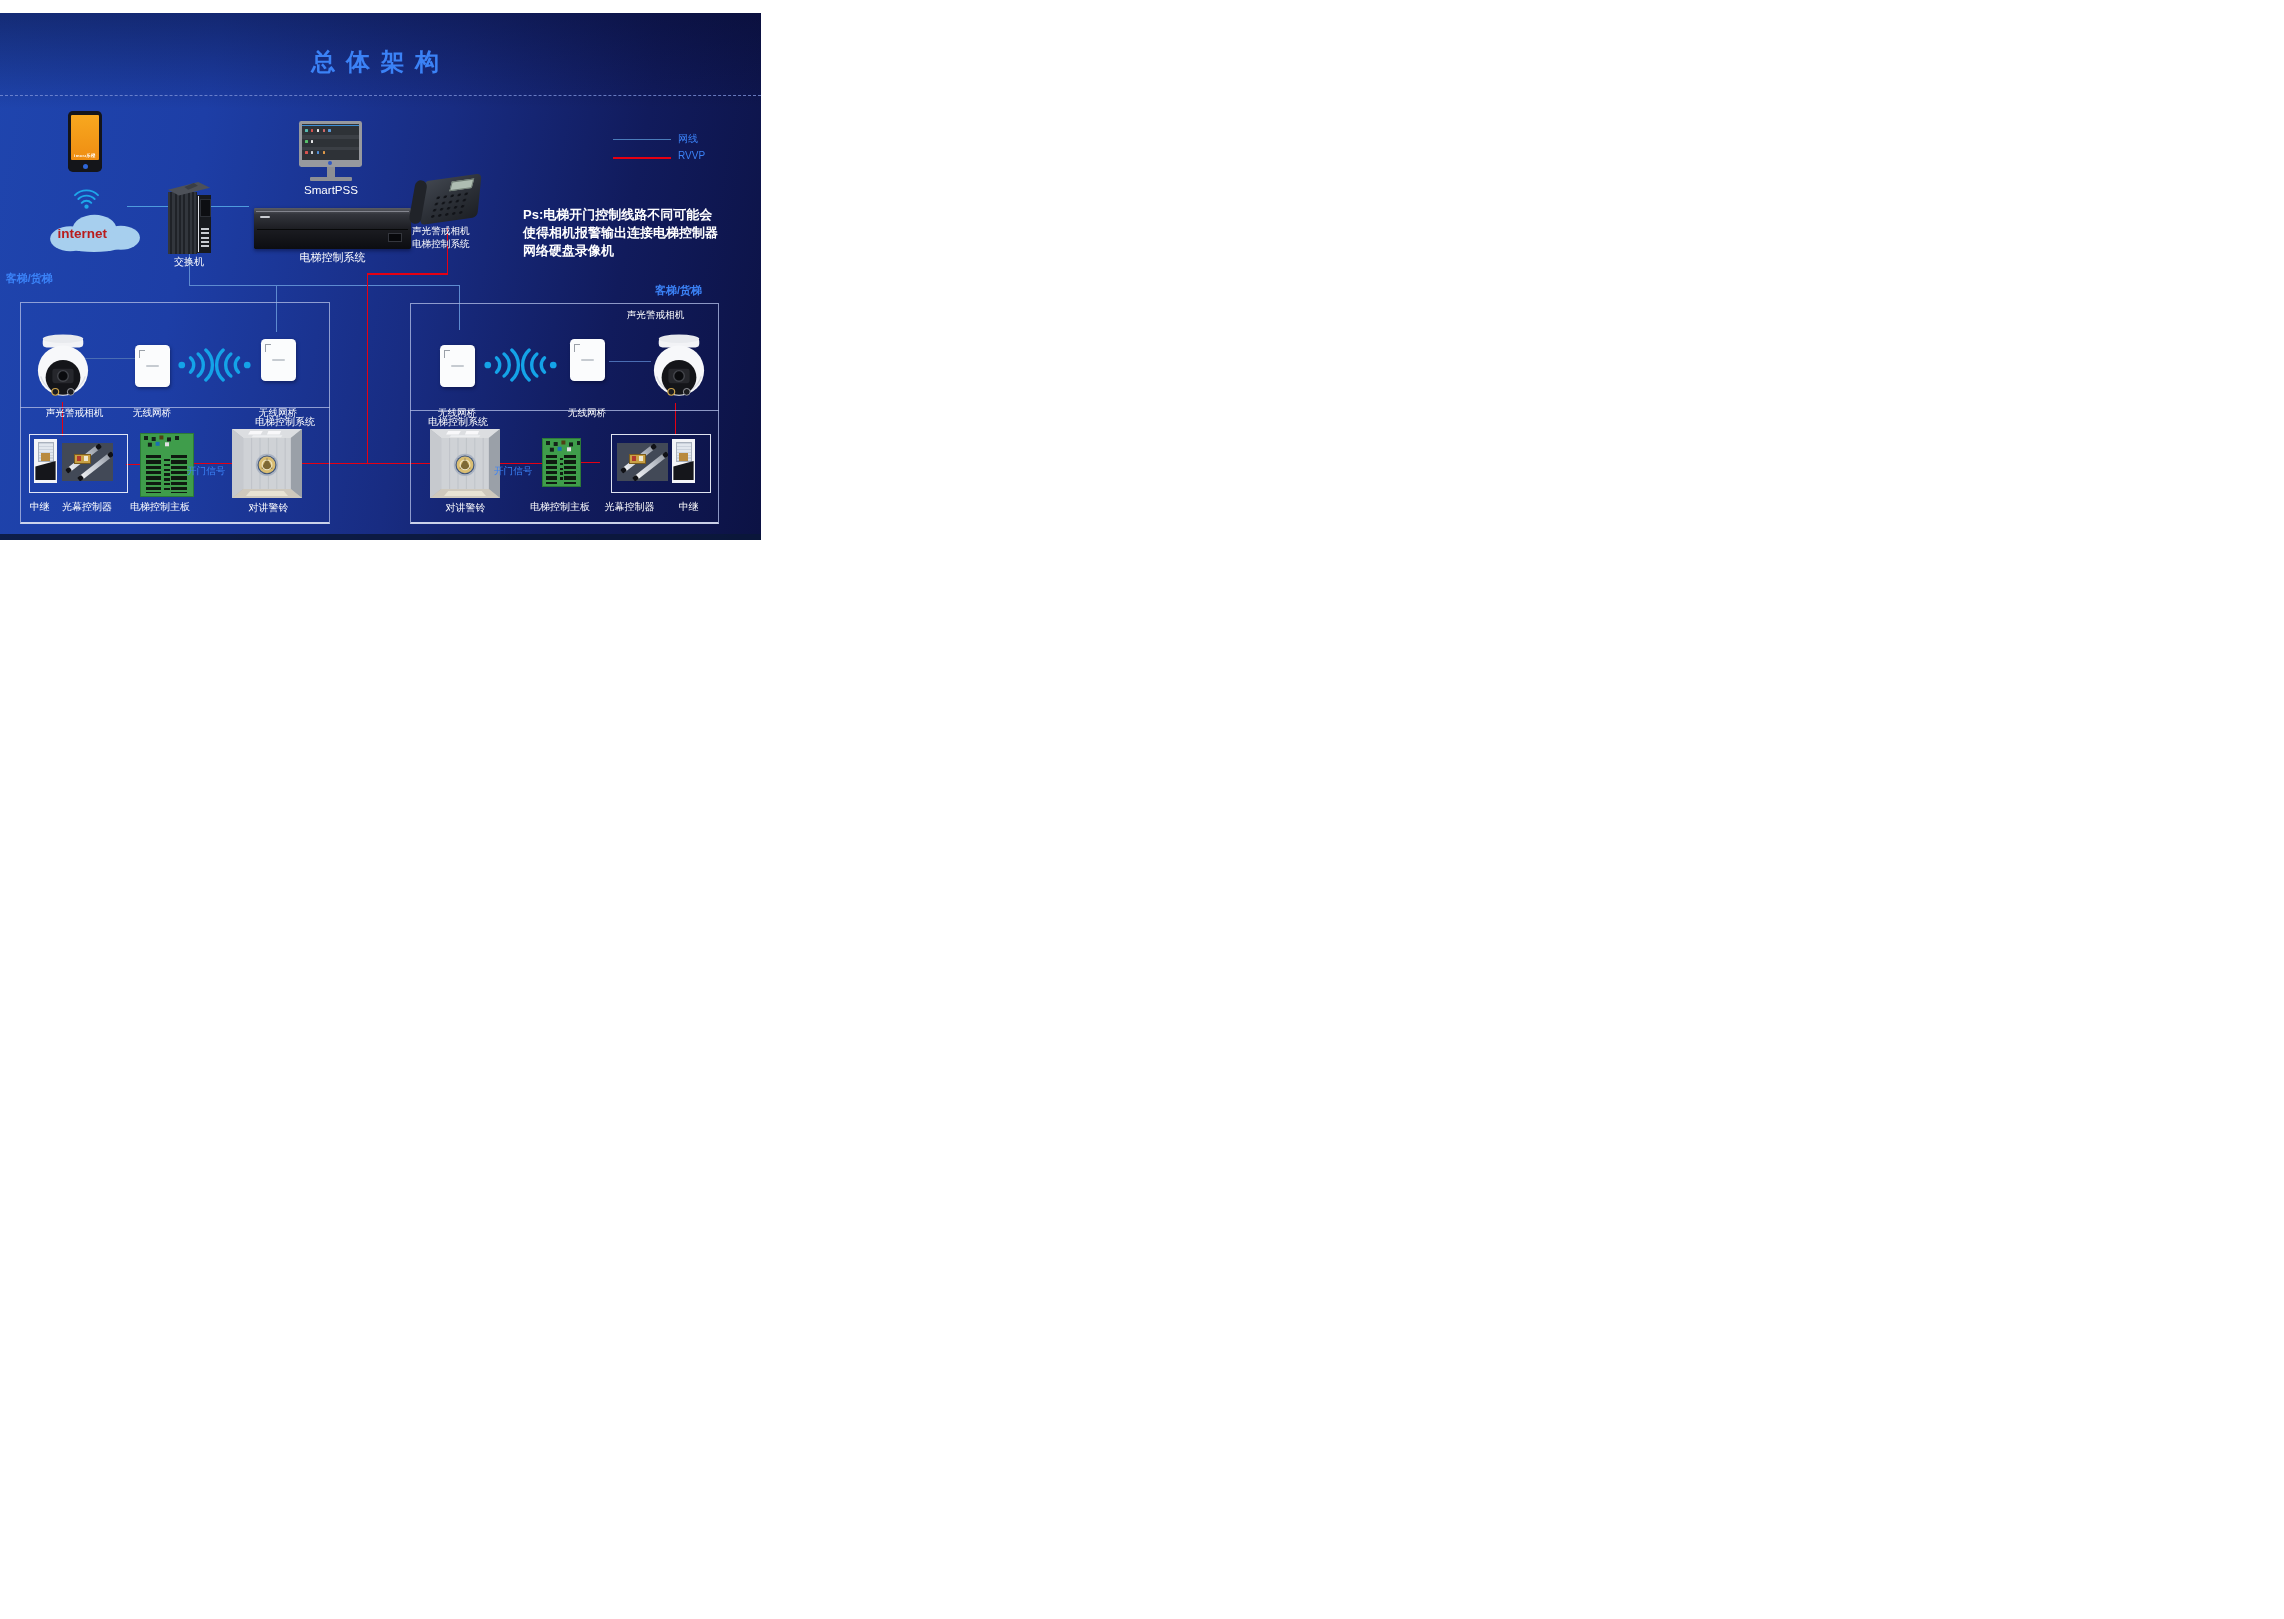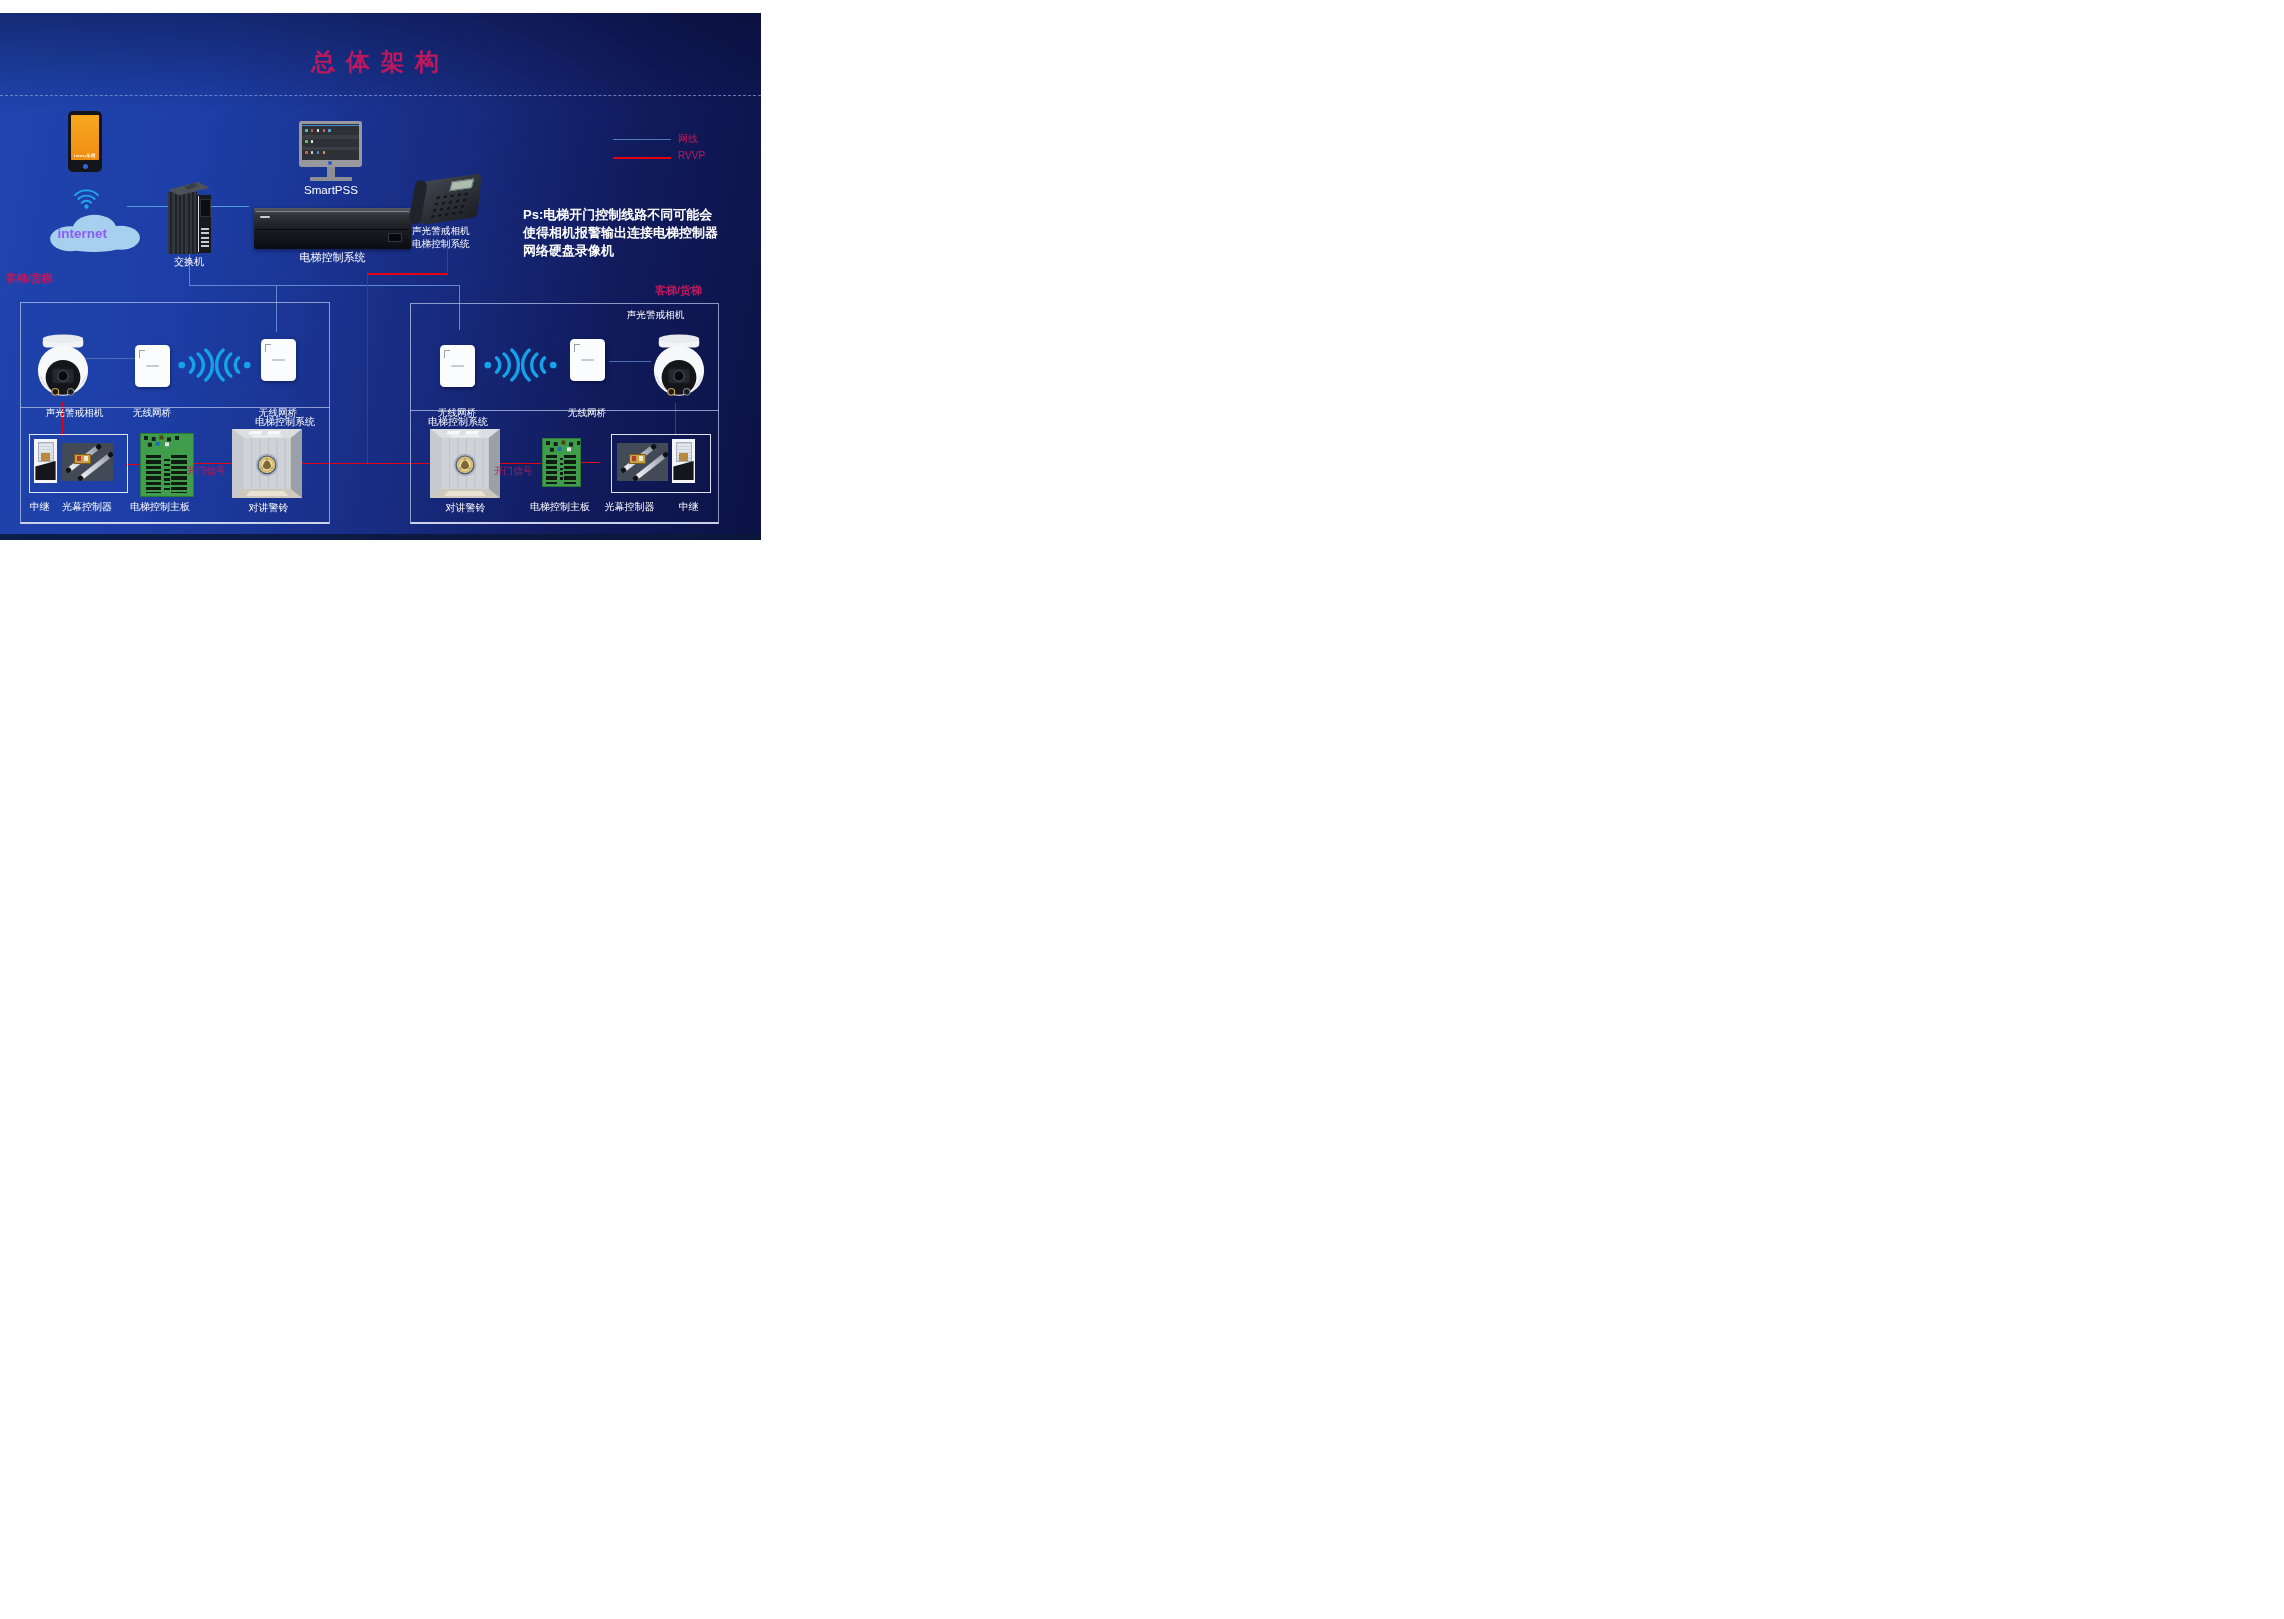--- a/index.html
+++ b/index.html
@@ -6,21 +6,21 @@
   #stage{position:relative;width:761px;height:540px;overflow:hidden;
          font-family:"Liberation Sans","DejaVu Sans",sans-serif;color:#ffffff;}
   .abs{position:absolute;}
   #topbar{left:0;top:0;width:761px;height:12.5px;background:#ffffff;}
   #bg{left:0;top:12.5px;width:761px;height:527px;
       background:linear-gradient(100deg,#1f45ae 0%,#1d3ea6 26%,#182c82 55%,#111b5c 78%,#0c1244 100%);}
   #bg::after{content:"";position:absolute;left:0;top:0;right:0;height:96px;
       background:linear-gradient(180deg,rgba(6,8,40,.42),rgba(6,8,40,0));pointer-events:none;}
   #bottomstrip{left:0;top:534px;width:761px;height:5.8px;background:#0b1838;opacity:.85;}
   
-  .t{position:absolute;color:#be185d;white-space:nowrap;}
+  .t{position:absolute;color:#3b82f6;white-space:nowrap;}
   #title{left:0;top:46px;width:761px;text-align:center;font-size:24px;font-weight:bold;letter-spacing:10.6px;}
   #dashed{left:0;top:95px;width:761px;height:0;border-top:1.4px dashed rgba(125,145,215,.8);}
   .note-line{font-size:13px;font-weight:600;line-height:18px;}
   
   .frame{position:absolute;border:1px solid rgba(195,203,235,.85);}
   .bigbox{position:absolute;border:1px solid rgba(172,184,226,.8);border-bottom:2.4px solid rgba(213,219,240,.95);}
   .subframe{position:absolute;border:1px solid rgba(236,239,250,.95);}
   .divider{position:absolute;left:-1px;right:-1px;height:1px;background:rgba(172,184,226,.8);}
   
   .bl,.rl{position:absolute;}
@@ -34,21 +34,21 @@
   .phone-screen{position:absolute;left:3.4px;top:3.9px;right:3.4px;bottom:11.6px;
      background:linear-gradient(180deg,#f8a81f,#ef8d12);border-radius:1px;}
   .phone-screen span{position:absolute;bottom:2.4px;left:0;right:0;text-align:center;
      font-size:4.3px;color:#fff;font-weight:bold;letter-spacing:0.5px;}
   .phone-home{position:absolute;bottom:2.9px;left:50%;width:5.3px;height:5.3px;margin-left:-2.4px;
      border-radius:50%;background:#2e66d8;}
   
   .wifi{position:absolute;}
   
   .cloud{position:absolute;}
-  .cloud .t{left:12.5px;top:15.4px;font-size:13.5px;font-weight:bold;color:#8b5cf6;}
+  .cloud .t{left:12.5px;top:15.4px;font-size:13.5px;font-weight:bold;color:#b91c1c;}
   
   .switch{position:absolute;}
   .sw-topface{position:absolute;left:0;top:0;width:42px;height:13.5px;background:#4d5159;
      clip-path:polygon(0% 58%,72% 0%,100% 42%,26% 100%);}
   .sw-tab{position:absolute;left:16.4px;top:1px;width:13.5px;height:6.7px;background:#3a3e45;
      clip-path:polygon(0% 60%,70% 0%,100% 40%,28% 100%);}
   .sw-front{position:absolute;left:0;top:9.6px;width:29px;height:62px;
      background:repeating-linear-gradient(90deg,#32363d 0 2.4px,#1f2228 2.4px 4.3px);}
   .sw-side{position:absolute;left:29px;top:13px;width:13.5px;height:58px;background:#17191e;}
   .sw-side::before{content:"";position:absolute;left:0.5px;top:1px;width:1.4px;height:56px;background:#dfe1e6;}

